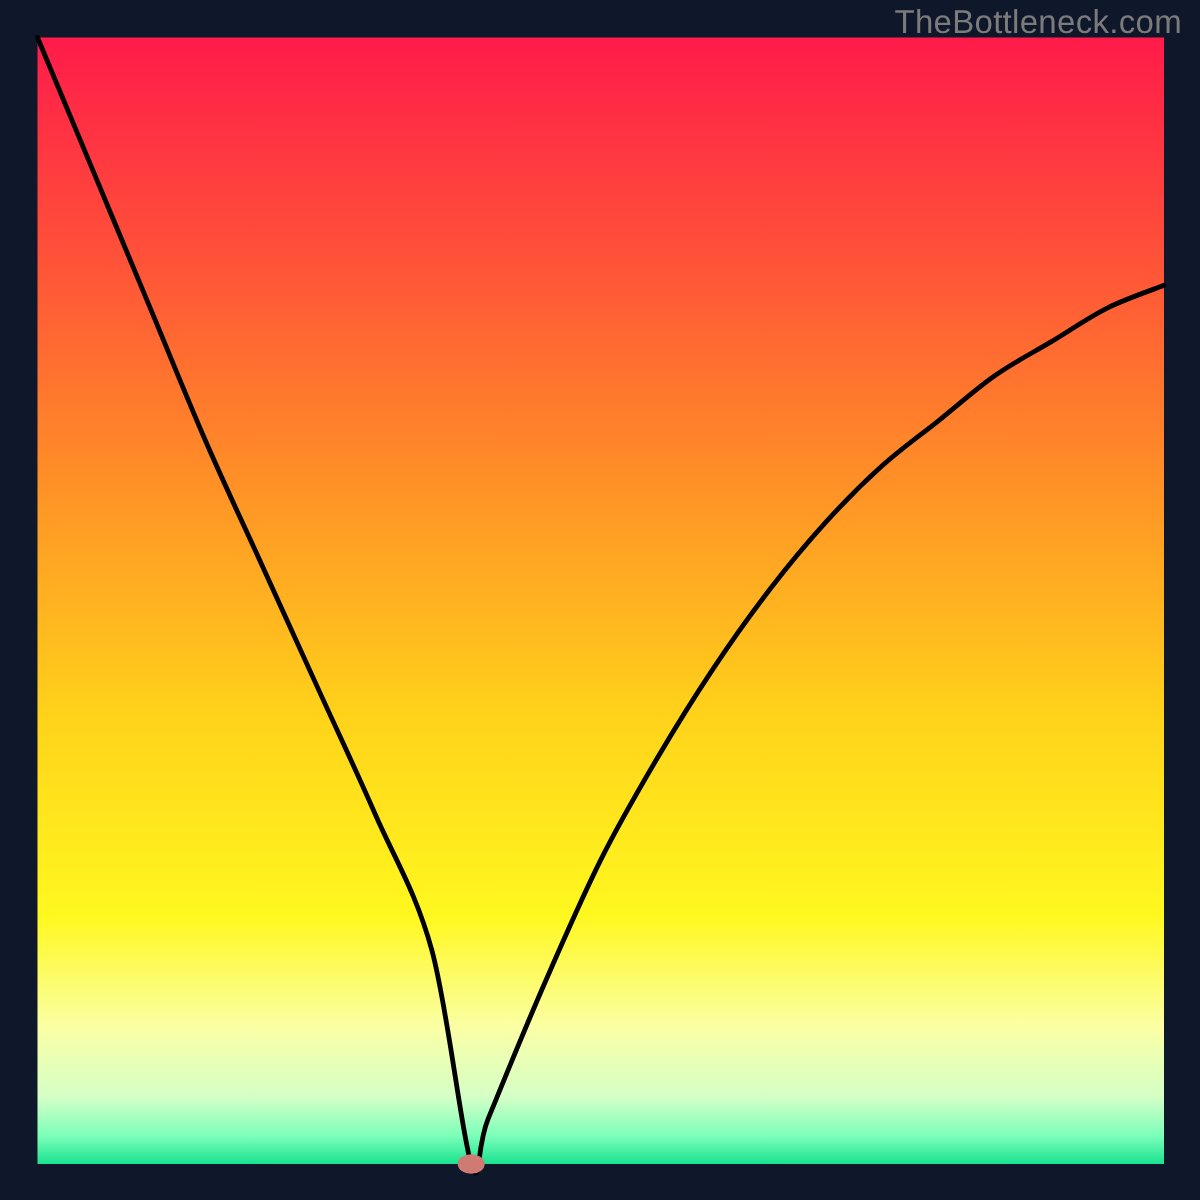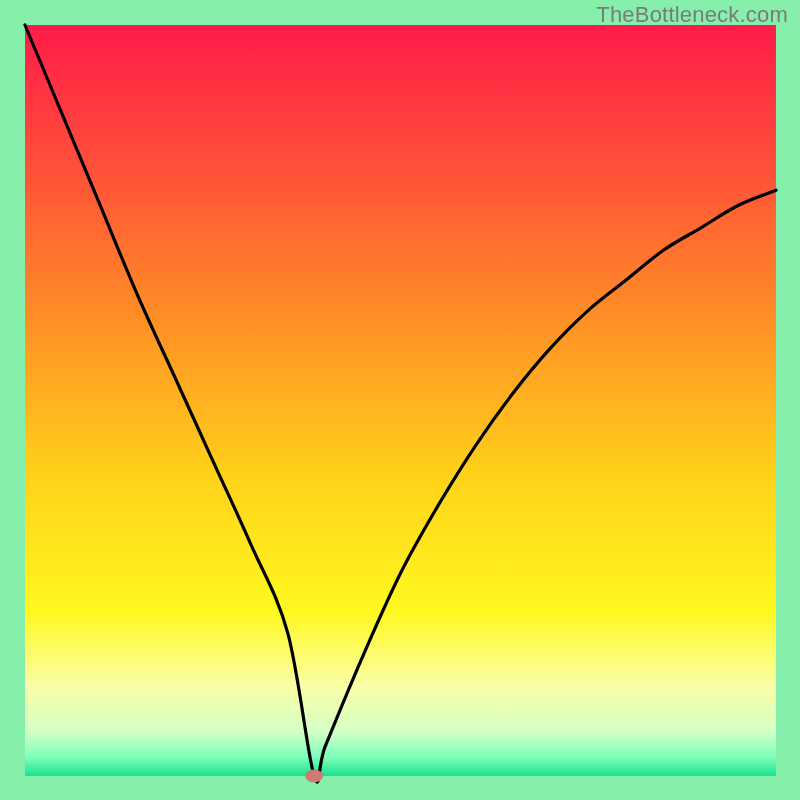--- a/index.html
+++ b/index.html
@@ -8,21 +8,21 @@
     width: 800px;
     height: 800px;
     background: #000;
     font-family: Arial, Helvetica, sans-serif;
     overflow: hidden;
   }
   .canvas-wrap {
     position: relative;
     width: 800px;
     height: 800px;
-    background: #86efac;
+    background: #0f172a;
   }
   .watermark {
     position: absolute;
     top: 2px;
     right: 12px;
     color: #7b7b7b;
     font-size: 22px;
     letter-spacing: 0.2px;
     font-weight: 500;
     z-index: 20;

